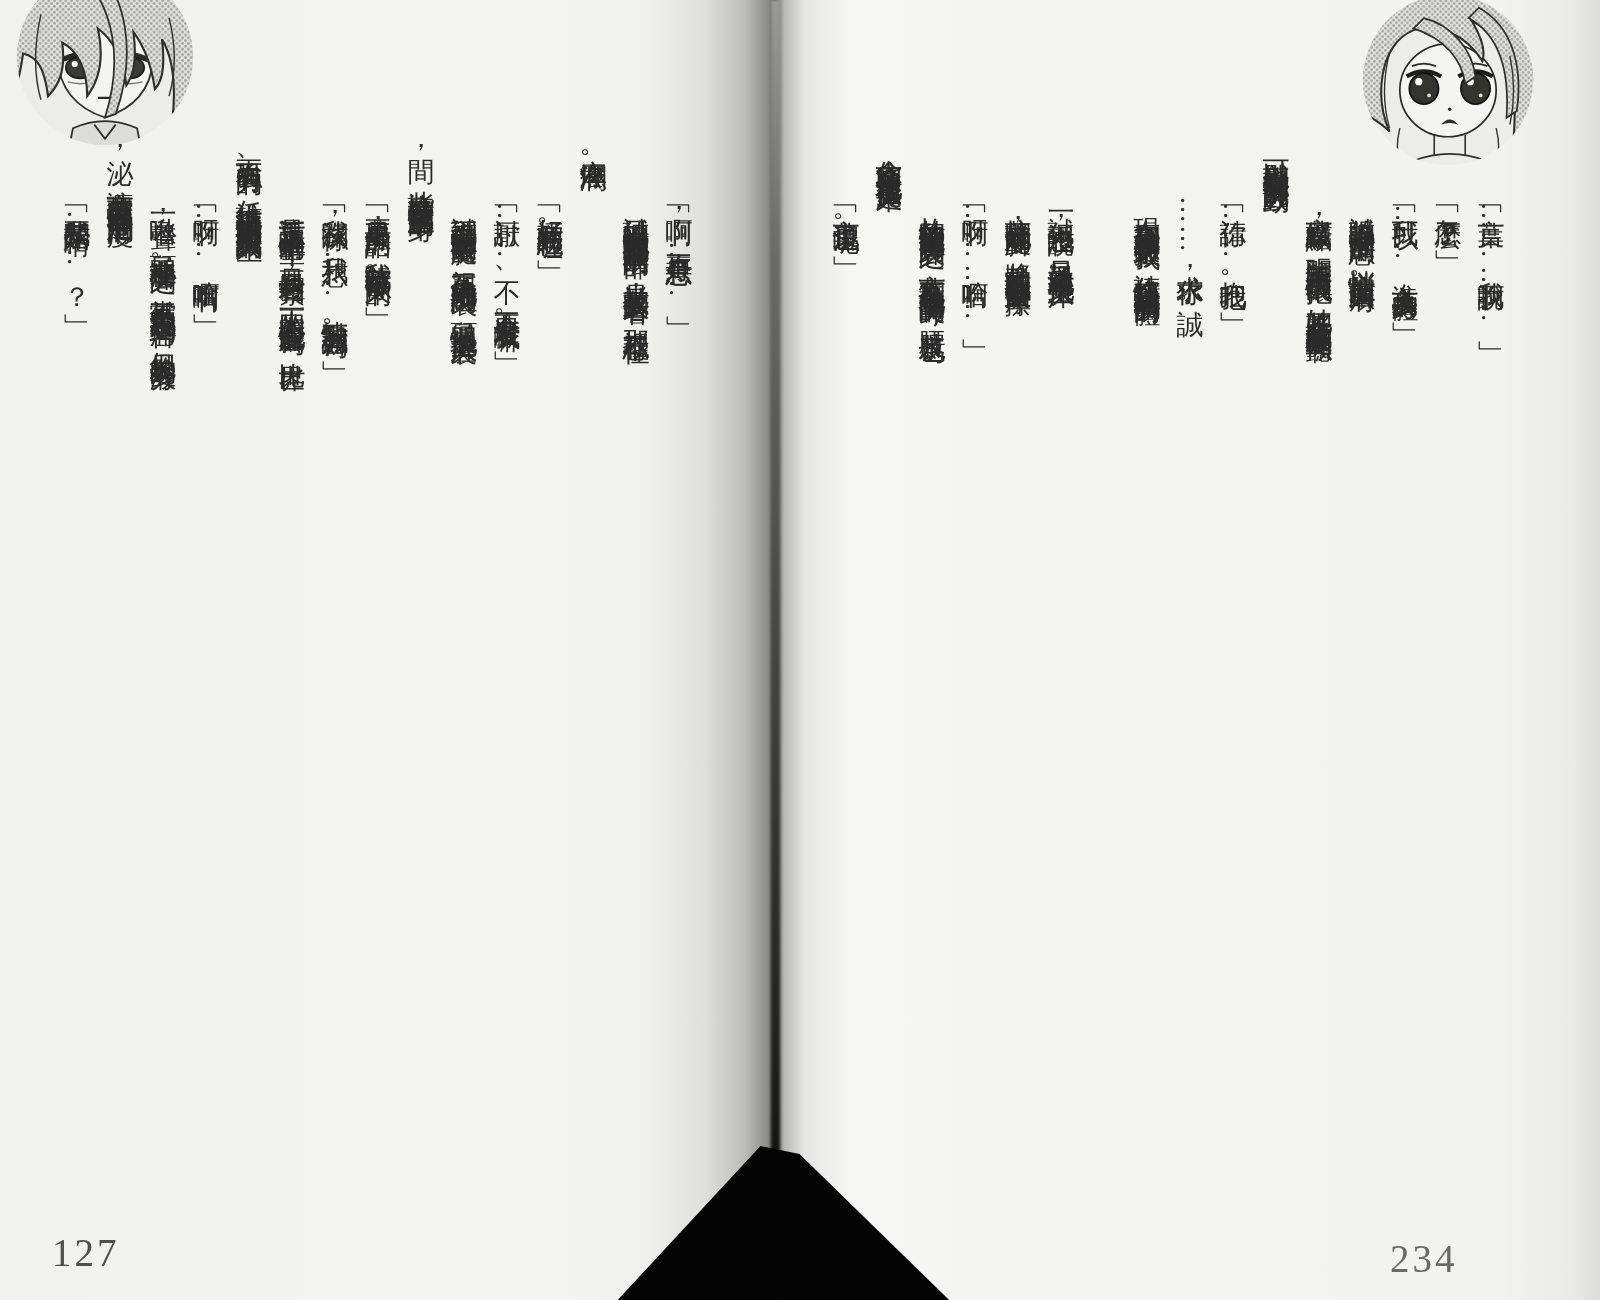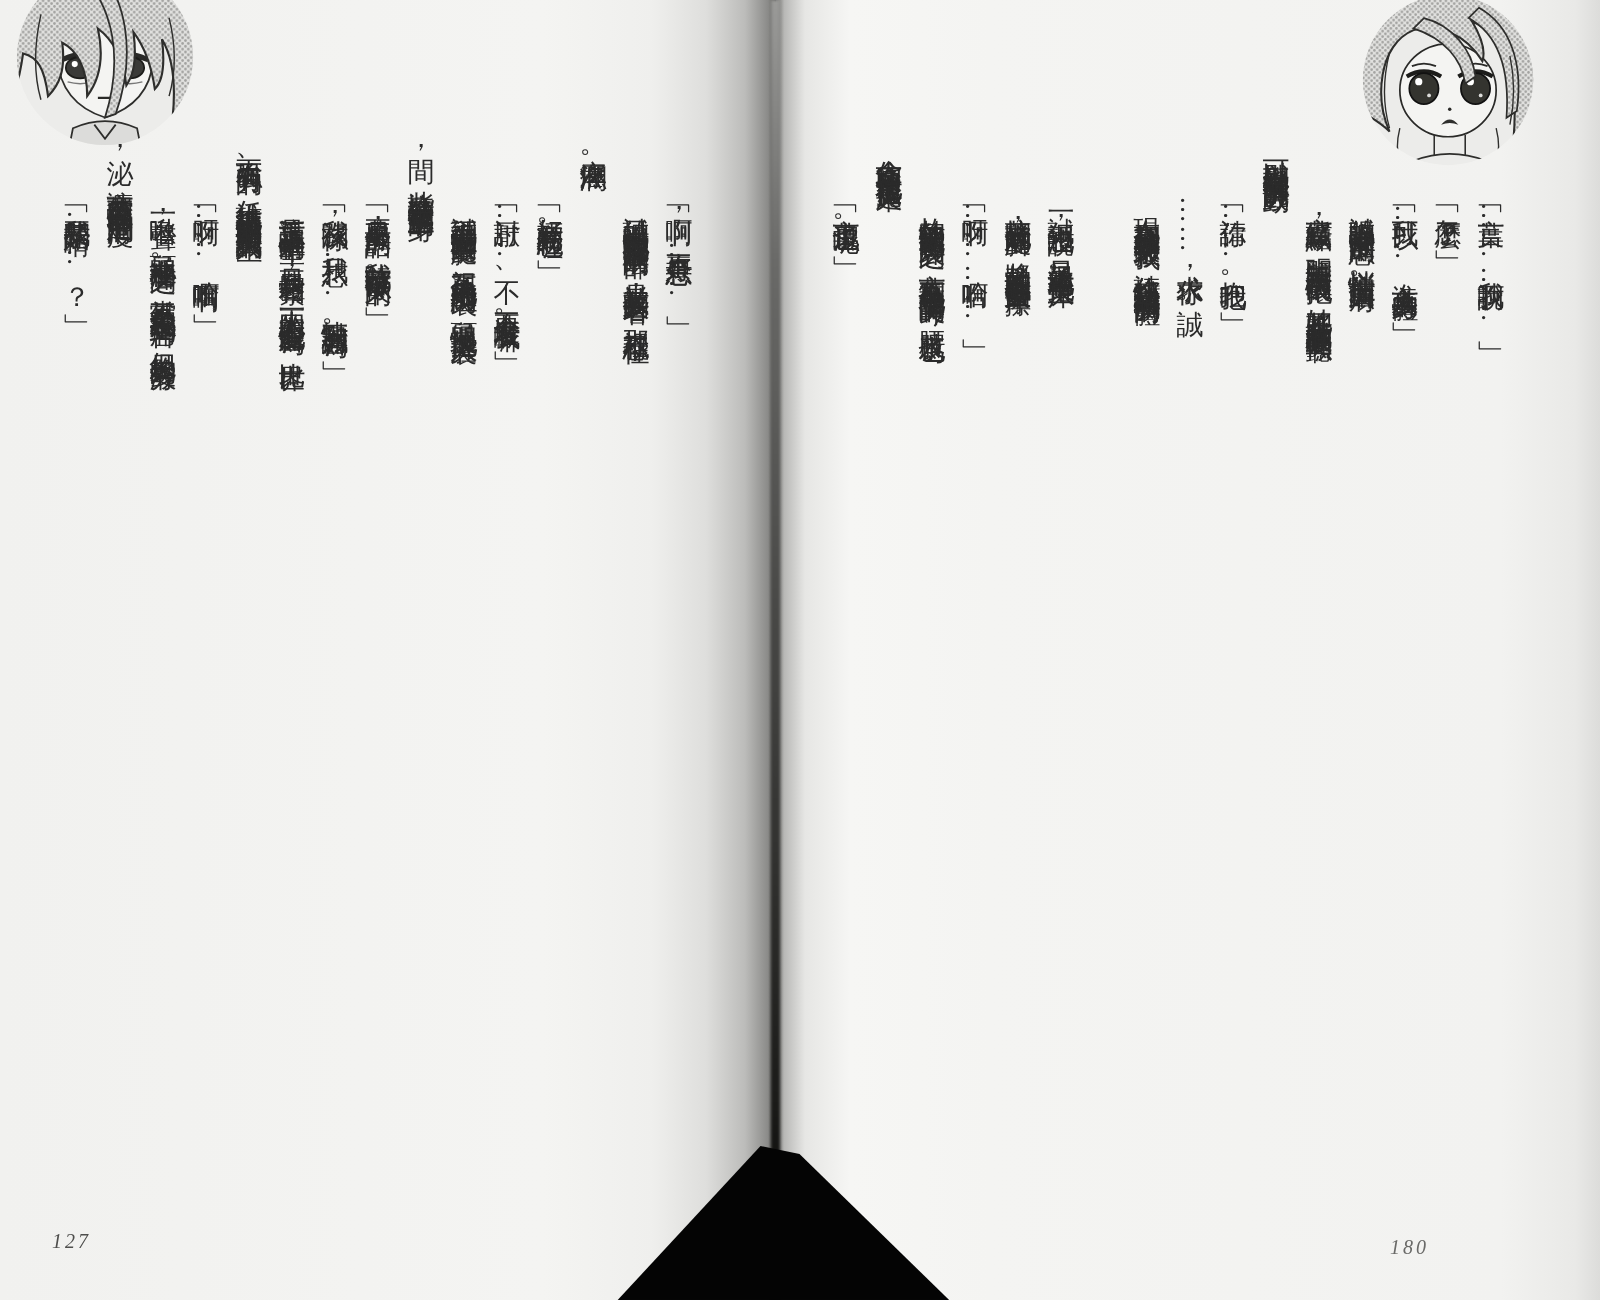--- a/index.html
+++ b/index.html
@@ -32,21 +32,21 @@
     position:absolute;top:138px;height:1120px;
     writing-mode:vertical-rl;text-orientation:mixed;
     font-size:27px;letter-spacing:2px;line-height:43px;
     color:#2b2b2b;
   }
   .vtext-left{left:55px;}
   .vtext-right{right:88px;}
   .col{width:43px;height:100%;margin:0;}
   .col.ind2{padding-top:58px;box-sizing:border-box;}
   .pagenum{
-    position:absolute;font-style:italic;font-size:20px;letter-spacing:3px;
+    position:absolute;font-size:39px;letter-spacing:3px;
   }
   .pagenum-left{left:52px;top:1230px;color:#4e4e4c;}
   .pagenum-right{left:1390px;top:1236px;color:#6a6a68;}
   .avatar{position:absolute;}
   .avatar-left{left:16px;top:-32px;width:178px;height:178px;}
   .avatar-right{left:1362px;top:-6px;width:172px;height:172px;}
 </style>
 </head>
 <body>
 
@@ -160,15 +160,15 @@
       <div class="col ind0"></div>
       <div class="col ind2">誠一句話也沒說，只是溫柔地將言葉抱上床。</div>
       <div class="col ind2">接著拉開她的雙腳，將勃起的肉棒抵在蜜壺來回摩擦。</div>
       <div class="col ind2">「呀啊……哈啊……」</div>
       <div class="col ind2">灼熱的硬物就頂在兩片肉裂之間，言葉克制不住地發出甜美的呻吟。腰肢也為了</div>
       <div class="col ind0">含住肉棒而自然地前後搖晃起來。</div>
       <div class="col ind2">「言葉也濕了呢。」</div>
     </div>
 
   <div class="pagenum pagenum-left">127</div>
-  <div class="pagenum pagenum-right">180</div>
+  <div class="pagenum pagenum-right">234</div>
 
 </div>
 
 </body></html>

